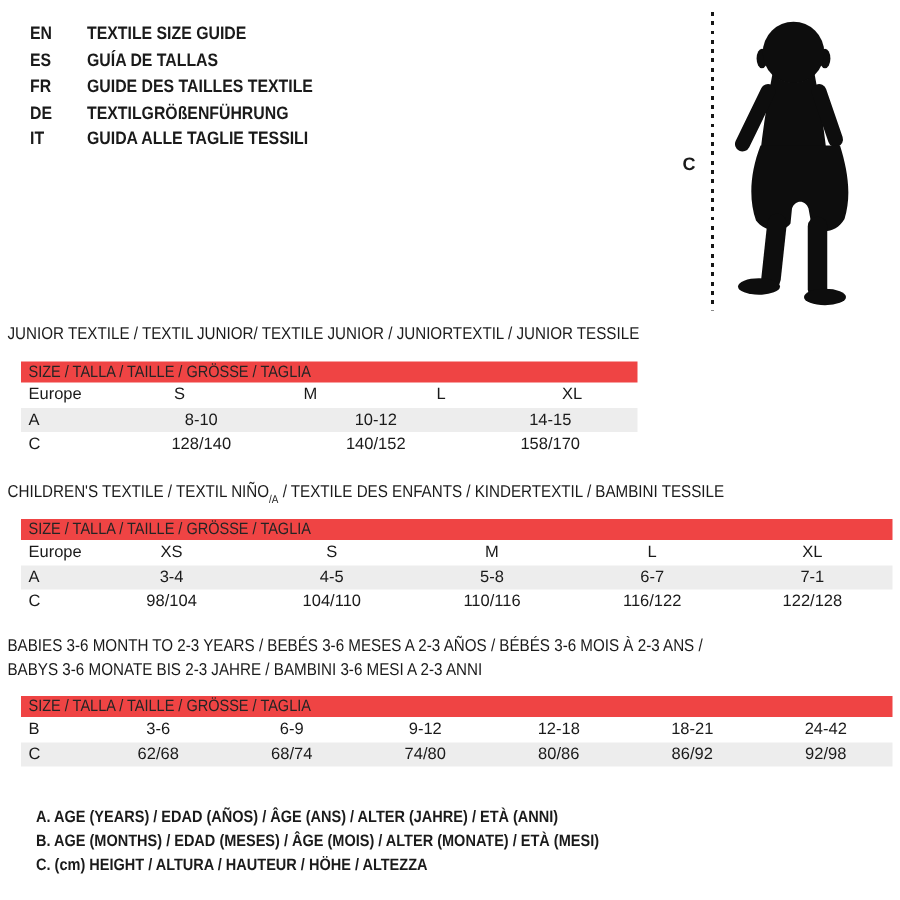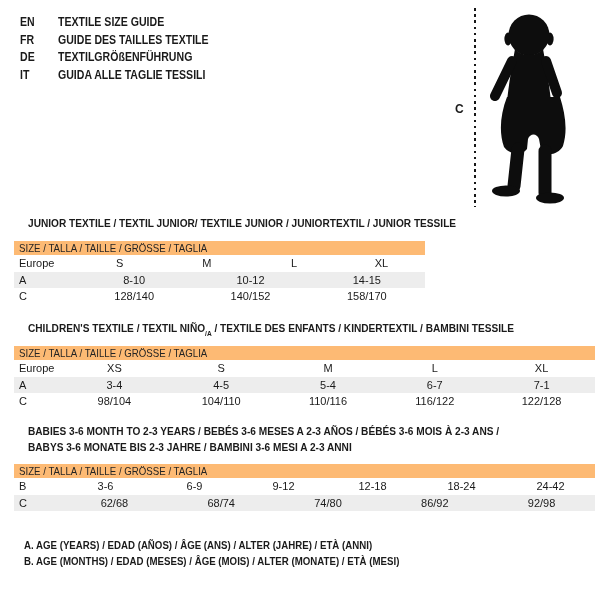--- a/index.html
+++ b/index.html
@@ -16,52 +16,56 @@
 
   
   .dash-line {
     position:absolute; left:474px; top:8px; width:2px; height:199px;
     background:repeating-linear-gradient(to bottom, #161616 0 2.6px, transparent 2.6px 6.2px);
   }
   .c-label { position:absolute; left:455px; top:102px; font-size:12px; font-weight:bold; }
   .baby-svg { position:absolute; left:484px; top:9px; }
 
   
-  .tbl-title { position:absolute; left:28px; font-weight:bold; font-size:11.5px; line-height:16px; }
+  .tbl-title { position:absolute; left:5px; font-weight:normal; font-size:11.5px; line-height:16px; }
   #t1-title { top:215px; }
   #t2-title { top:320px; }
   #t3-title { top:423px; }
   .tbl-title sub { font-size:7.5px; position:relative; top:1px; }
 
   .sizetable { position:absolute; left:14px; }
   #t1 { top:241px; width:411px; }
   #t2 { top:346px; width:581px; }
   #t3 { top:464px; width:581px; }
 
-  .size-bar { height:14px; line-height:14px; background:#fdba74; color:#242424; font-size:11px; padding-left:5px; }
+  .size-bar { height:14px; line-height:14px; background:#ef4444; color:#242424; font-size:11px; padding-left:5px; }
   .trow { display:flex; height:16.5px; line-height:16.5px; font-size:11px; }
   .trow.shaded { background:#ededed; }
   .tlabel { padding-left:5px; }
   #t1 .tlabel { flex:0 0 57px; }
   #t2 .tlabel, #t3 .tlabel { flex:0 0 42px; }
   .tval { flex:1; text-align:center; }
 
   
   .notes { position:absolute; left:24px; top:537px; font-weight:bold; font-size:11px; }
   .note-line { height:16px; line-height:16px; }
 </style>
 </head>
 <body>
 
 <div class="canvas">
 
   <div class="lang-block">
     <div class="lang-row">
       <span class="lang-code"><span class="cond">EN</span></span>
       <span class="cond">TEXTILE SIZE GUIDE</span>
+    </div>
+    <div class="lang-row">
+      <span class="lang-code"><span class="cond">ES</span></span>
+      <span class="cond">GUÍA DE TALLAS</span>
     </div>
     <div class="lang-row">
       <span class="lang-code"><span class="cond">FR</span></span>
       <span class="cond">GUIDE DES TAILLES TEXTILE</span>
     </div>
     <div class="lang-row">
       <span class="lang-code"><span class="cond">DE</span></span>
       <span class="cond">TEXTILGRÖßENFÜHRUNG</span>
     </div>
     <div class="lang-row">
@@ -128,21 +132,21 @@
       <span class="tval">XS</span>
       <span class="tval">S</span>
       <span class="tval">M</span>
       <span class="tval">L</span>
       <span class="tval">XL</span>
     </div>
     <div class="trow shaded">
       <span class="tlabel">A</span>
       <span class="tval">3-4</span>
       <span class="tval">4-5</span>
-      <span class="tval">5-4</span>
+      <span class="tval">5-8</span>
       <span class="tval">6-7</span>
       <span class="tval">7-1</span>
     </div>
     <div class="trow">
       <span class="tlabel">C</span>
       <span class="tval">98/104</span>
       <span class="tval">104/110</span>
       <span class="tval">110/116</span>
       <span class="tval">116/122</span>
       <span class="tval">122/128</span>
@@ -156,31 +160,33 @@
   <section class="sizetable" id="t3">
     <div class="size-bar">
       <span class="cond">SIZE / TALLA / TAILLE / GRÖSSE / TAGLIA</span>
     </div>
     <div class="trow">
       <span class="tlabel">B</span>
       <span class="tval">3-6</span>
       <span class="tval">6-9</span>
       <span class="tval">9-12</span>
       <span class="tval">12-18</span>
-      <span class="tval">18-24</span>
+      <span class="tval">18-21</span>
       <span class="tval">24-42</span>
     </div>
     <div class="trow shaded">
       <span class="tlabel">C</span>
       <span class="tval">62/68</span>
       <span class="tval">68/74</span>
       <span class="tval">74/80</span>
+      <span class="tval">80/86</span>
       <span class="tval">86/92</span>
       <span class="tval">92/98</span>
     </div>
   </section>
 
   <div class="notes">
     <div class="note-line"><span class="cond">A. AGE (YEARS) / EDAD (AÑOS) / ÂGE (ANS) / ALTER (JAHRE) / ETÀ (ANNI)</span></div>
     <div class="note-line"><span class="cond">B. AGE (MONTHS) / EDAD (MESES) / ÂGE (MOIS) / ALTER (MONATE) / ETÀ (MESI)</span></div>
+    <div class="note-line"><span class="cond">C. (cm) HEIGHT / ALTURA / HAUTEUR / HÖHE / ALTEZZA</span></div>
   </div>
 
 </div>
 
 </body></html>

